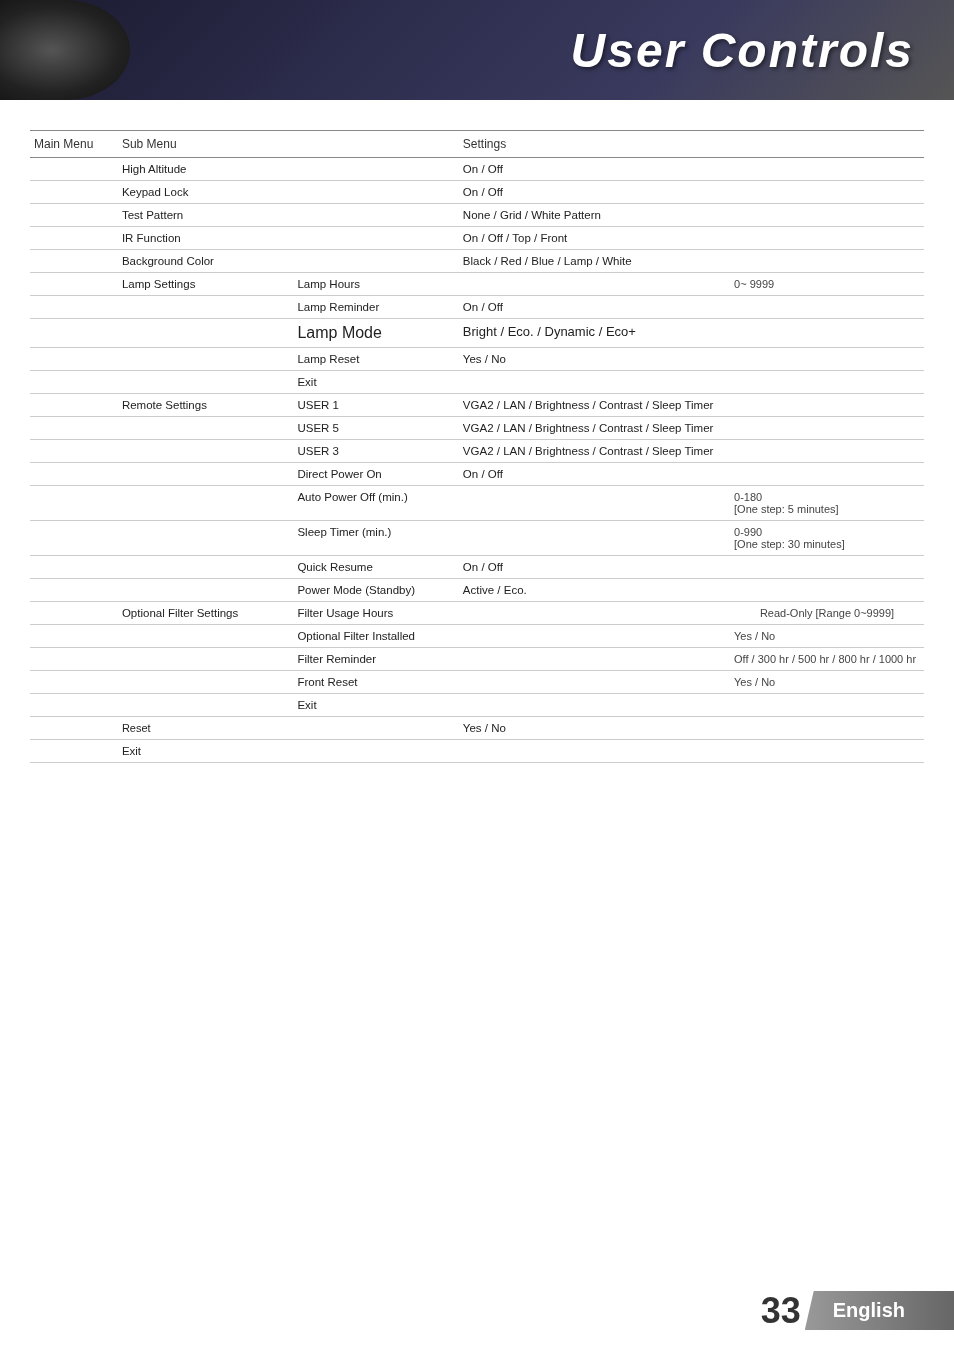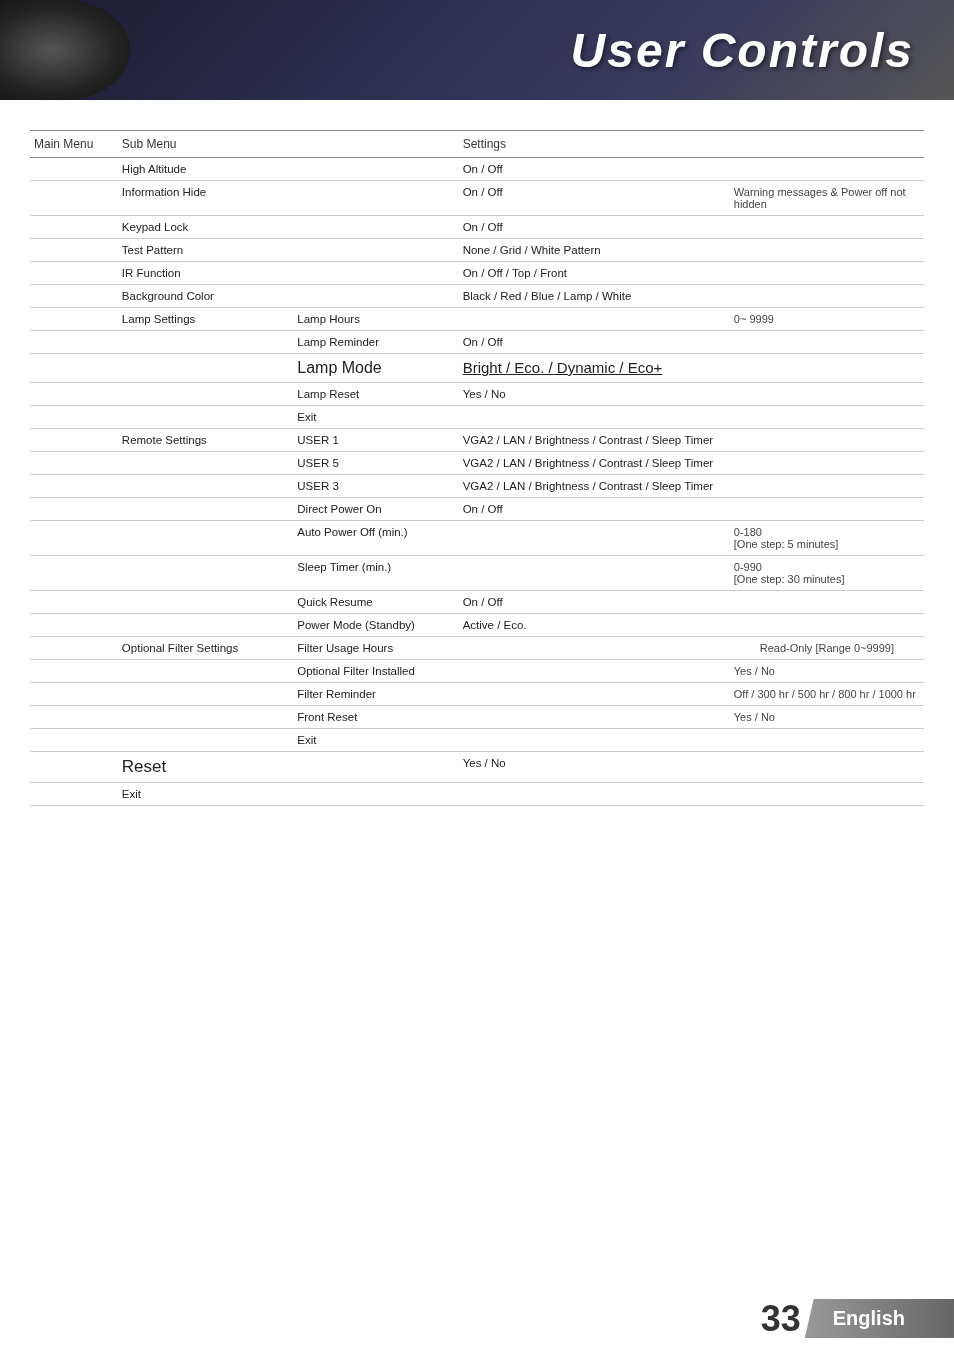--- a/index.html
+++ b/index.html
@@ -102,27 +102,20 @@
     <tbody id="table-body">
     <tr>
           <td style="font-size: 11.5px;"></td>
           <td style="font-size: 11.5px;">High Altitude</td>
           <td style="font-size: 11.5px;"></td>
           <td style="font-size: 11.5px;">On / Off</td>
           <td style="font-size: 11px; color: rgb(68, 68, 68);"></td>
         </tr>
         <tr>
           <td style="font-size: 11.5px;"></td>
-          <td style="font-size: 11.5px;">Information Hide</td>
-          <td style="font-size: 11.5px;"></td>
-          <td style="font-size: 11.5px;">On / Off</td>
-          <td style="font-size: 11px; color: rgb(68, 68, 68);">Warning messages &amp; Power off not hidden</td>
-        </tr>
-        <tr>
-          <td style="font-size: 11.5px;"></td>
           <td style="font-size: 11.5px;">Keypad Lock</td>
           <td style="font-size: 11.5px;"></td>
           <td style="font-size: 11.5px;">On / Off</td>
           <td style="font-size: 11px; color: rgb(68, 68, 68);"></td>
         </tr>
         <tr>
           <td style="font-size: 11.5px;"></td>
           <td style="font-size: 11.5px;">Test Pattern</td>
           <td style="font-size: 11.5px;"></td>
           <td style="font-size: 11.5px;">None / Grid / White Pattern</td>
@@ -153,21 +146,21 @@
           <td style="font-size: 11.5px;"></td>
           <td style="font-size: 11.5px;"></td>
           <td style="font-size: 11.5px;">Lamp Reminder</td>
           <td style="font-size: 11.5px;">On / Off</td>
           <td style="font-size: 11px; color: rgb(68, 68, 68);"></td>
         </tr>
         <tr>
           <td style="font-size: 11.5px;"></td>
           <td style="font-size: 11.5px;"></td>
           <td style="font-size: 16px;">Lamp Mode</td>
-          <td style="font-size: 15px; text-decoration: underline;">Bright / Eco. / Dynamic / Eco+</td>
+          <td style="font-size: 13px;">Bright / Eco. / Dynamic / Eco+</td>
           <td style="font-size: 11px; color: rgb(68, 68, 68);"></td>
         </tr>
         <tr>
           <td style="font-size: 11.5px;"></td>
           <td style="font-size: 11.5px;"></td>
           <td style="font-size: 11.5px;">Lamp Reset</td>
           <td style="font-size: 11.5px;">Yes / No</td>
           <td style="font-size: 11px; color: rgb(68, 68, 68);"></td>
         </tr>
         <tr>
@@ -263,32 +256,32 @@
         </tr>
         <tr>
           <td style="font-size: 11.5px;"></td>
           <td style="font-size: 11.5px;"></td>
           <td style="font-size: 11.5px;">Exit</td>
           <td style="font-size: 11.5px;"></td>
           <td style="font-size: 11px; color: rgb(68, 68, 68);"></td>
         </tr>
         <tr>
           <td style="font-size: 11.5px;"></td>
-          <td style="font-size: 17px; margin-top: 16px;">Reset</td>
+          <td style="font-size: 11px; margin-top: 16px;">Reset</td>
           <td style="font-size: 11.5px;"></td>
           <td style="font-size: 11.5px;">Yes / No</td>
           <td style="font-size: 11px; color: rgb(68, 68, 68);"></td>
         </tr>
         <tr>
           <td style="font-size: 11.5px;"></td>
           <td style="font-size: 11.5px;">Exit</td>
           <td style="font-size: 11.5px;"></td>
           <td style="font-size: 11.5px;"></td>
           <td style="font-size: 11px; color: rgb(68, 68, 68);"></td>
         </tr>
       </tbody>
   </table>
 </div>
 
-<div style="position:fixed; bottom:8px; right:0; width:954px; height:55px; display:flex; align-items:center; justify-content:flex-end; background:#fff;">
+<div style="position:fixed; bottom:16px; right:0; width:954px; height:55px; display:flex; align-items:center; justify-content:flex-end; background:#fff;">
   <span class="page-num">33</span>
   <div style="background:linear-gradient(90deg,#999 0%,#666 100%); color:#fff; font-size:20px; font-weight:bold; padding:8px 49px 8px 28px; clip-path:polygon(6% 0%,100% 0%,100% 100%,0% 100%);">English</div>
 </div>
 
 </body></html>

